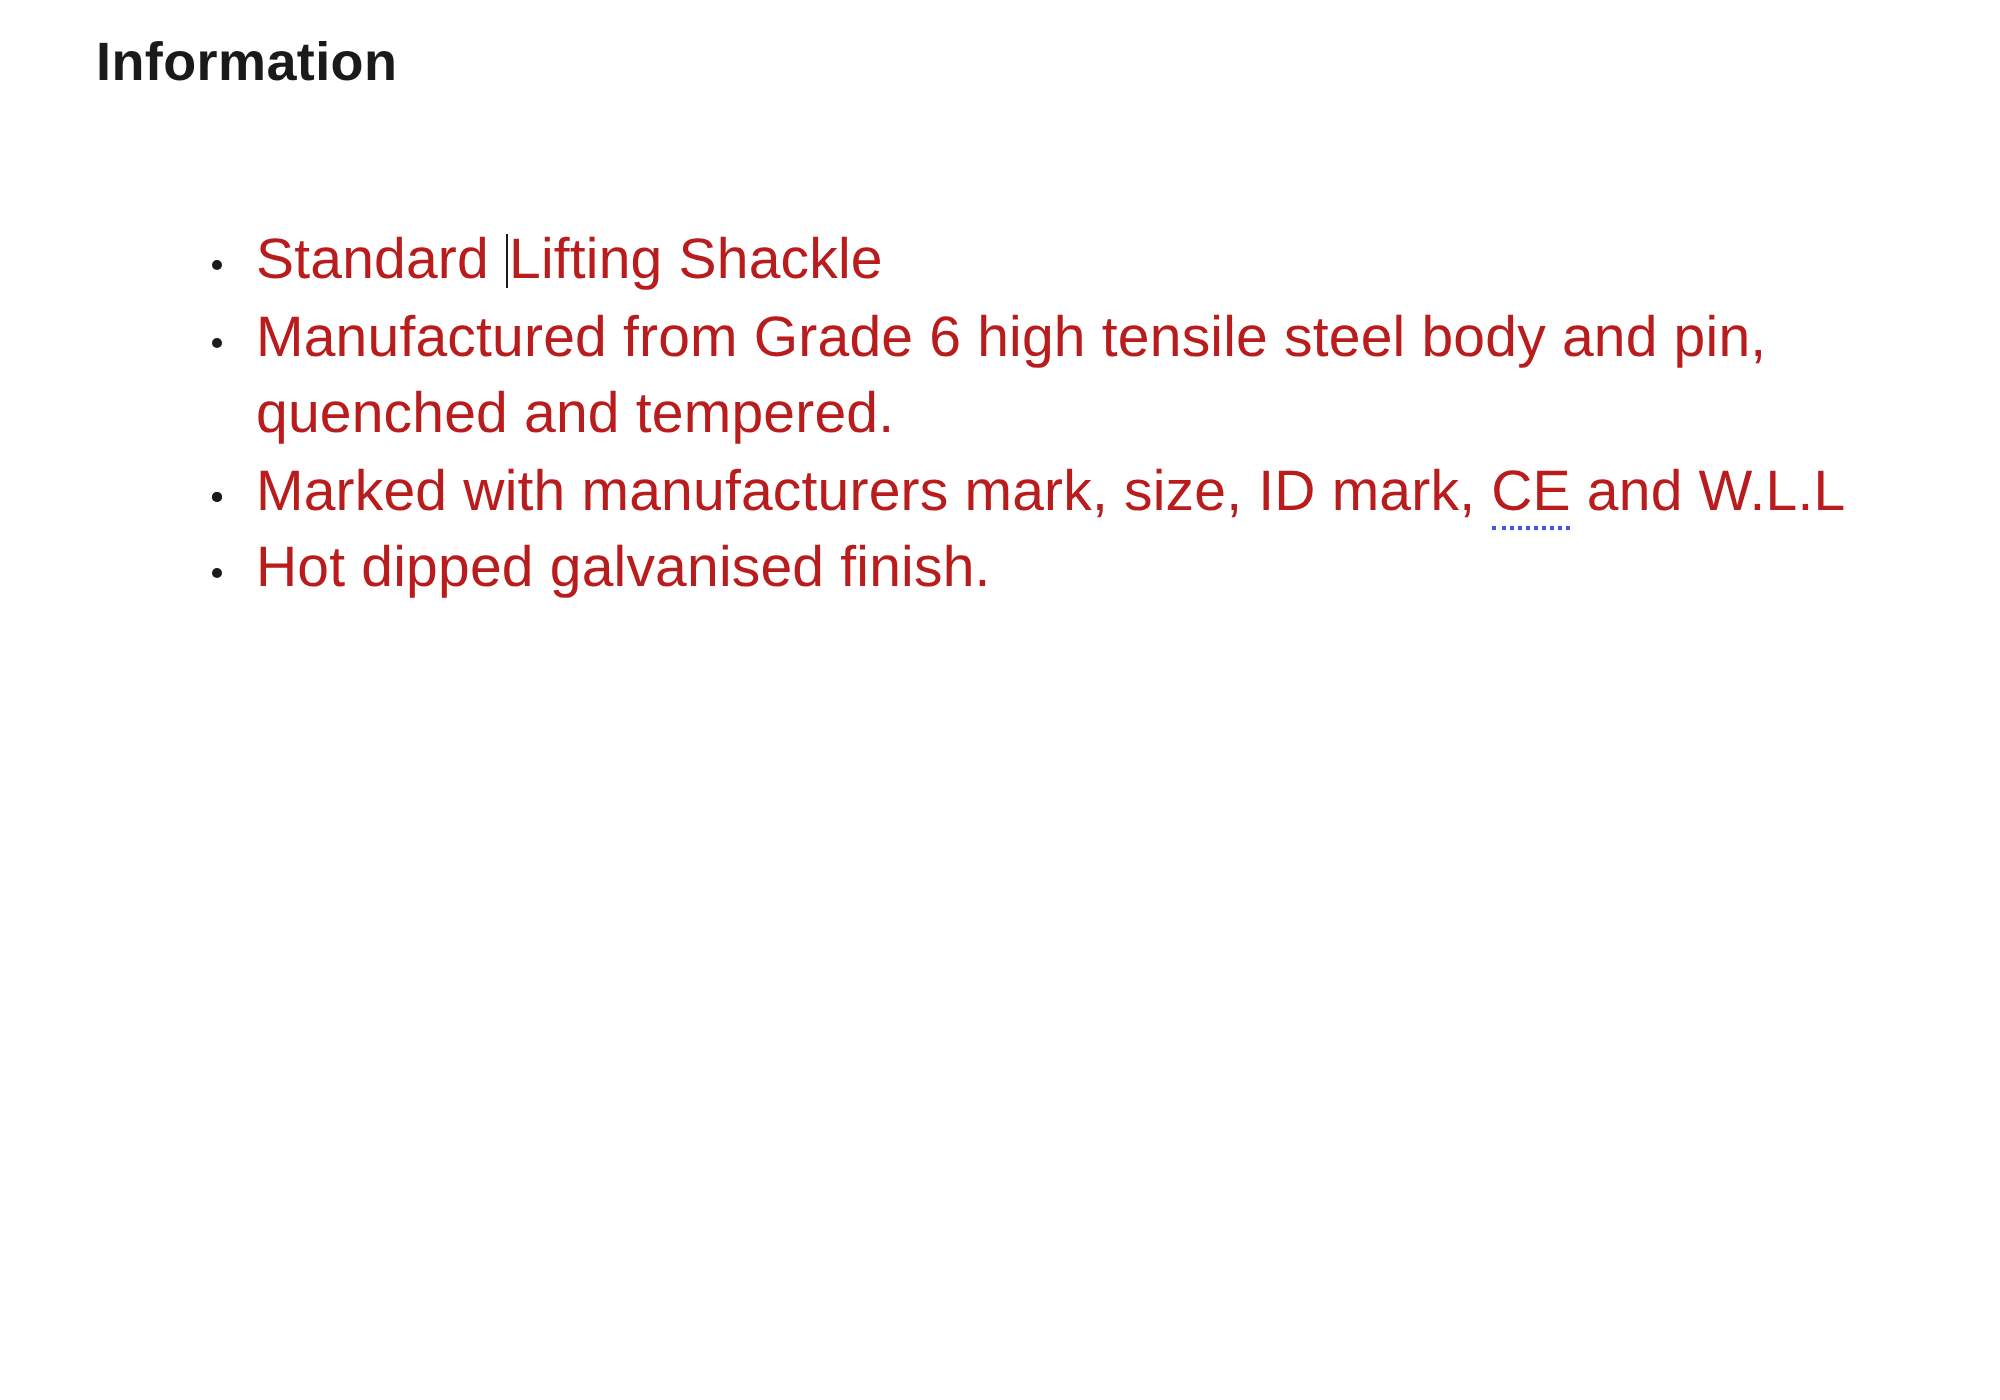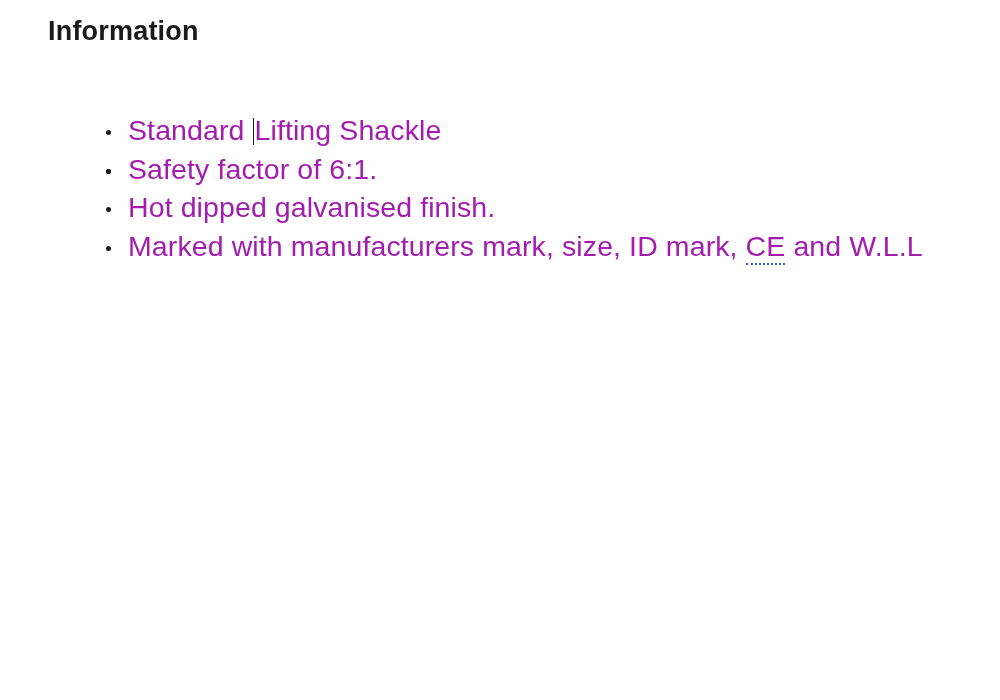--- a/index.html
+++ b/index.html
@@ -34,21 +34,21 @@
     list-style: none;
     margin: 0;
     padding: 0;
     margin-top: 62px;
   }
   .info-item {
     position: relative;
     padding-left: 80px;
     font-size: 28.5px;
     line-height: 38.5px;
-    color: #a21caf;
+    color: #b91c1c;
     letter-spacing: 0.1px;
     max-width: 880px;
   }
   .info-item .bullet {
     position: absolute;
     left: 58px;
     top: 19px;
     width: 5px;
     height: 5px;
     background: #1b1b1b;
@@ -77,36 +77,36 @@
 
   <h1 class="doc-title">Information</h1>
 
   <ul class="info-list">
 
     <li class="info-item">
       <span class="bullet"></span>
       <span class="item-text">Standard </span><span class="caret"></span><span class="item-text">Lifting Shackle</span>
     </li>
 
+    <li class="info-item">
+      <span class="bullet"></span>
+      <span class="item-text">Manufactured from Grade 6 high tensile steel body and pin, quenched and tempered.</span>
+    </li>
 
 
 
     <li class="info-item">
       <span class="bullet"></span>
     </li>
 
+
     <li class="info-item">
       <span class="bullet"></span>
-      <span class="item-text">Safety factor of 6:1.</span>
+      <span class="item-text">Marked with manufacturers mark, size, ID mark, </span><span class="spell">CE</span><span class="item-text"> and W.L.L</span>
     </li>
 
     <li class="info-item">
       <span class="bullet"></span>
       <span class="item-text">Hot dipped galvanised finish.</span>
     </li>
 
-    <li class="info-item">
-      <span class="bullet"></span>
-      <span class="item-text">Marked with manufacturers mark, size, ID mark, </span><span class="spell">CE</span><span class="item-text"> and W.L.L</span>
-    </li>
-
   </ul>
 </div>
 
 </body></html>

